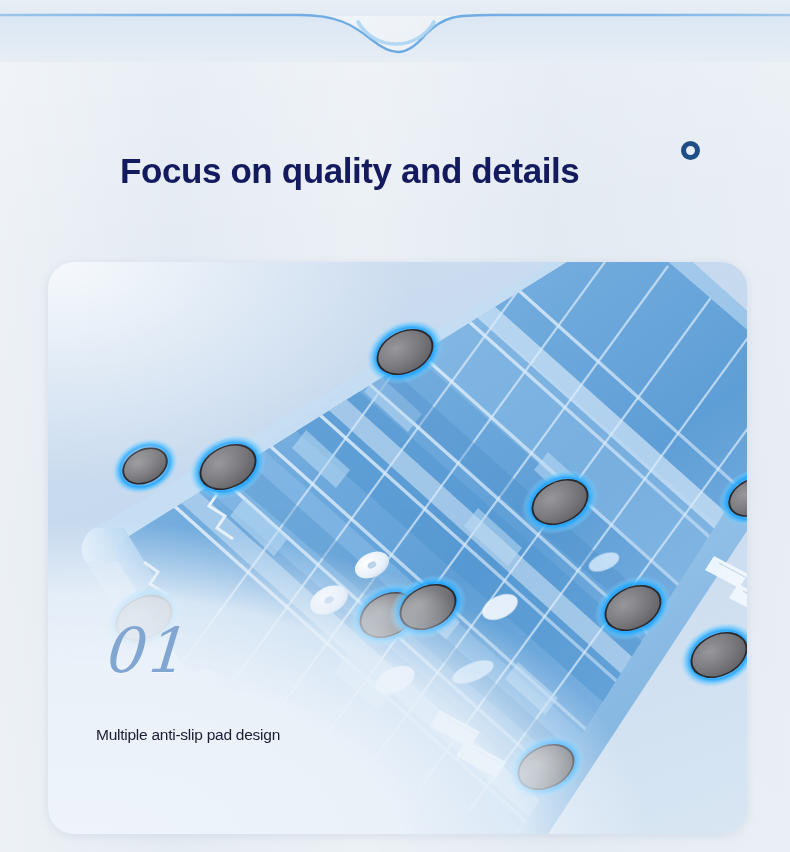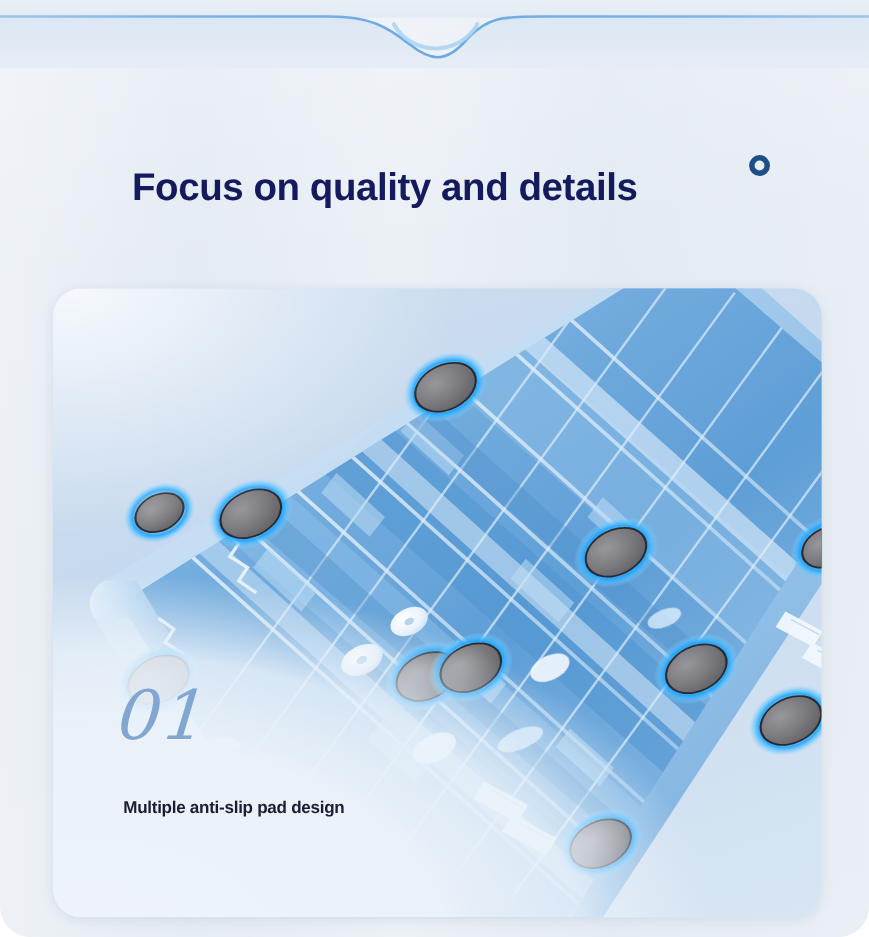--- a/index.html
+++ b/index.html
@@ -9,21 +9,20 @@
     font-family:"Liberation Sans", sans-serif;
     overflow:hidden;
   }
 
   
   #page {
     position:relative;
     width:790px; height:852px;
     background:
       linear-gradient(175deg,#eaf0f6 0%,#e3eaf2 28%,#e1e8f0 60%,#e4ebf2 100%);
-    border-radius: 28px;
   }
 
   
   #page-sheen{
     position:absolute; inset:0;
     background:linear-gradient(90deg,
         rgba(255,255,255,.35) 0%,
         rgba(255,255,255,.05) 22%,
         rgba(255,255,255,.30) 46%,
         rgba(255,255,255,.02) 70%,
@@ -104,23 +103,23 @@
     font-size:62px;
     font-weight:normal;
     color:#82a6d2;
     letter-spacing:2px;
     line-height:1;
     transform:skewX(-6deg);
     text-shadow:0 1px 0 rgba(255,255,255,.5);
   }
   #caption{
     position:absolute;
-    left:112px; top:726px;
+    left:96px; top:726px;
     font-size:15.5px;
-    font-weight:bold;
+    font-weight:normal;
     letter-spacing:-.25px;
     color:#1c1c33;
     white-space:nowrap;
     text-align:center;
   }
 </style>
 </head>
 <body>
 
 <div id="page">

